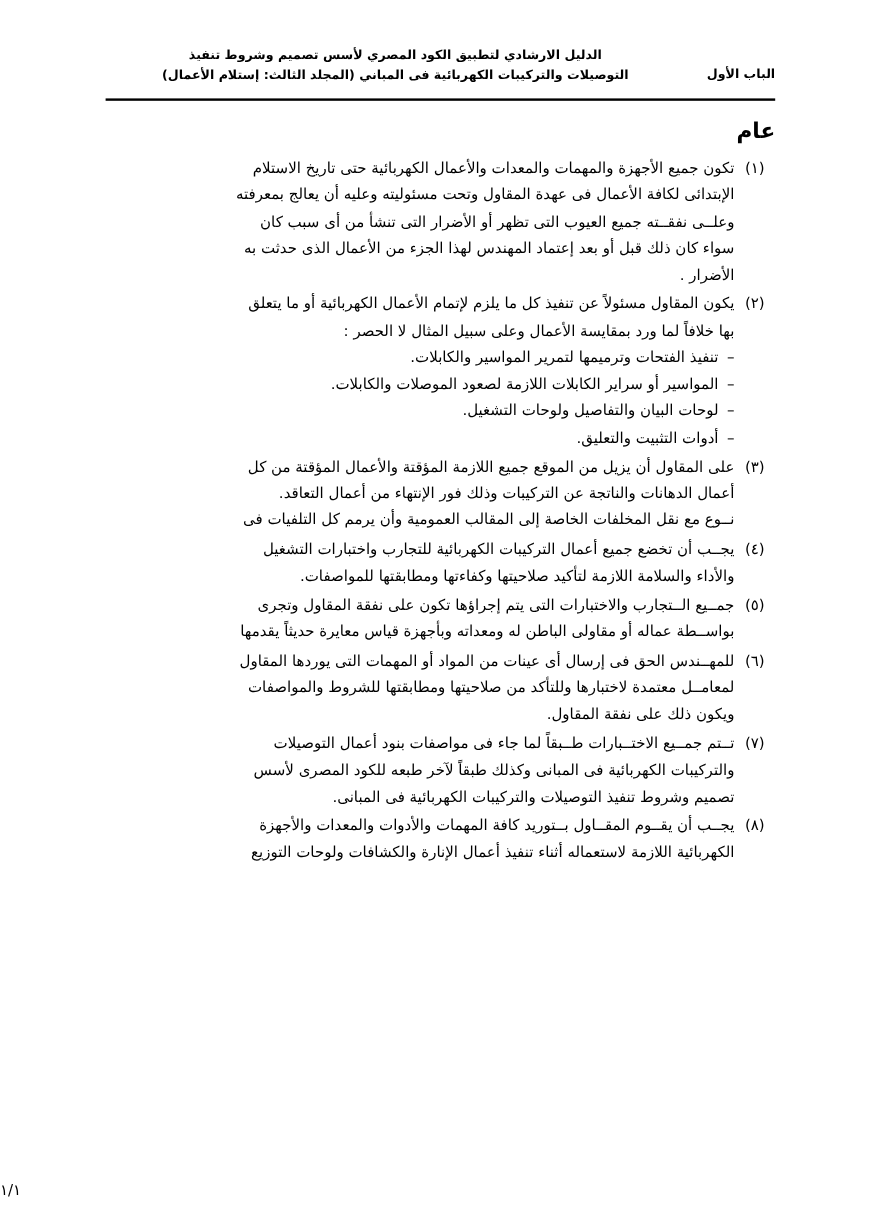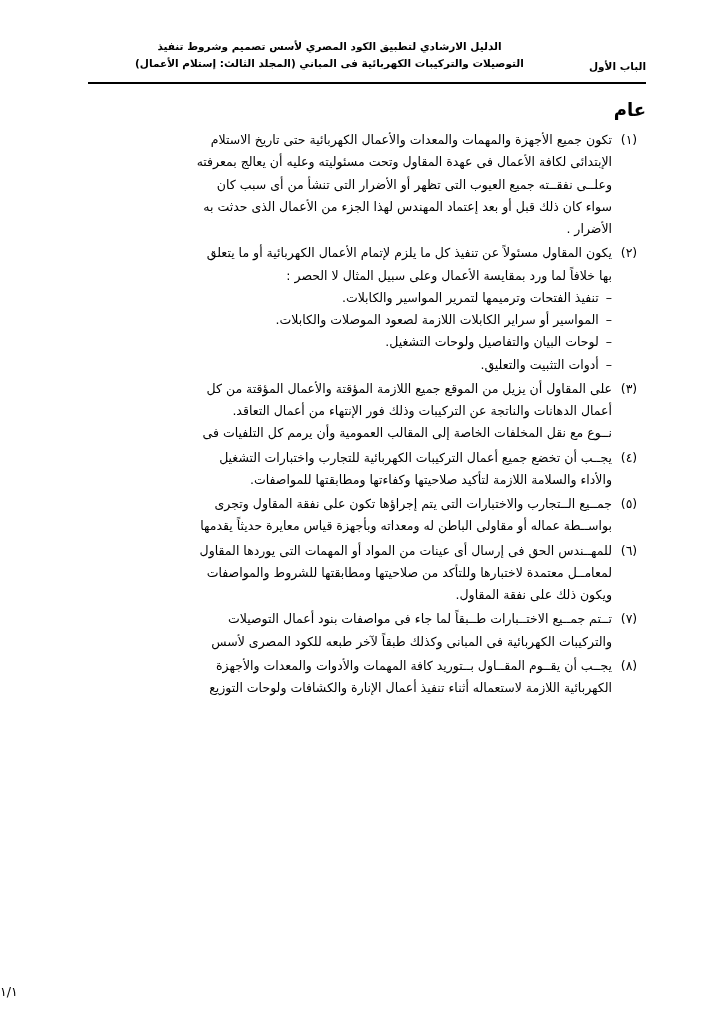--- a/index.html
+++ b/index.html
@@ -25,21 +25,21 @@
   }
 
   
   .page-header {
     position: absolute;
     top: 38px;
     left: 88px;
     right: 78px;
     display: flex;
     flex-direction: row-reverse;
-    align-items: flex-end;
+    align-items: center;
     justify-content: space-between;
   }
   .header-center {
     flex: 1 1 auto;
     text-align: center;
     direction: rtl;
   }
   .header-line {
     font-size: 10.5px;
     font-weight: bold;
@@ -209,20 +209,21 @@
             <span class="ln">للمهــندس الحق فى إرسال أى عينات من المواد أو المهمات التى يوردها المقاول</span>
             <span class="ln">لمعامــل معتمدة لاختبارها وللتأكد من صلاحيتها ومطابقتها للشروط والمواصفات</span>
             <span class="ln last">ويكون ذلك على نفقة المقاول.</span>
           </div>
         </div>
         <div class="clause">
           <div class="clause-num">(٧)</div>
           <div class="clause-body">
             <span class="ln">تــتم جمــيع الاختــبارات طــبقاً لما جاء فى مواصفات بنود أعمال التوصيلات</span>
             <span class="ln">والتركيبات الكهربائية فى المبانى وكذلك طبقاً لآخر طبعه للكود المصرى لأسس</span>
+            <span class="ln last">تصميم وشروط تنفيذ التوصيلات والتركيبات الكهربائية فى المبانى.</span>
           </div>
         </div>
         <div class="clause">
           <div class="clause-num">(٨)</div>
           <div class="clause-body">
             <span class="ln">يجــب أن يقــوم المقــاول بــتوريد كافة المهمات والأدوات والمعدات والأجهزة</span>
             <span class="ln last">الكهربائية اللازمة لاستعماله أثناء تنفيذ أعمال الإنارة والكشافات ولوحات التوزيع</span>
           </div>
         </div>
       </div>

